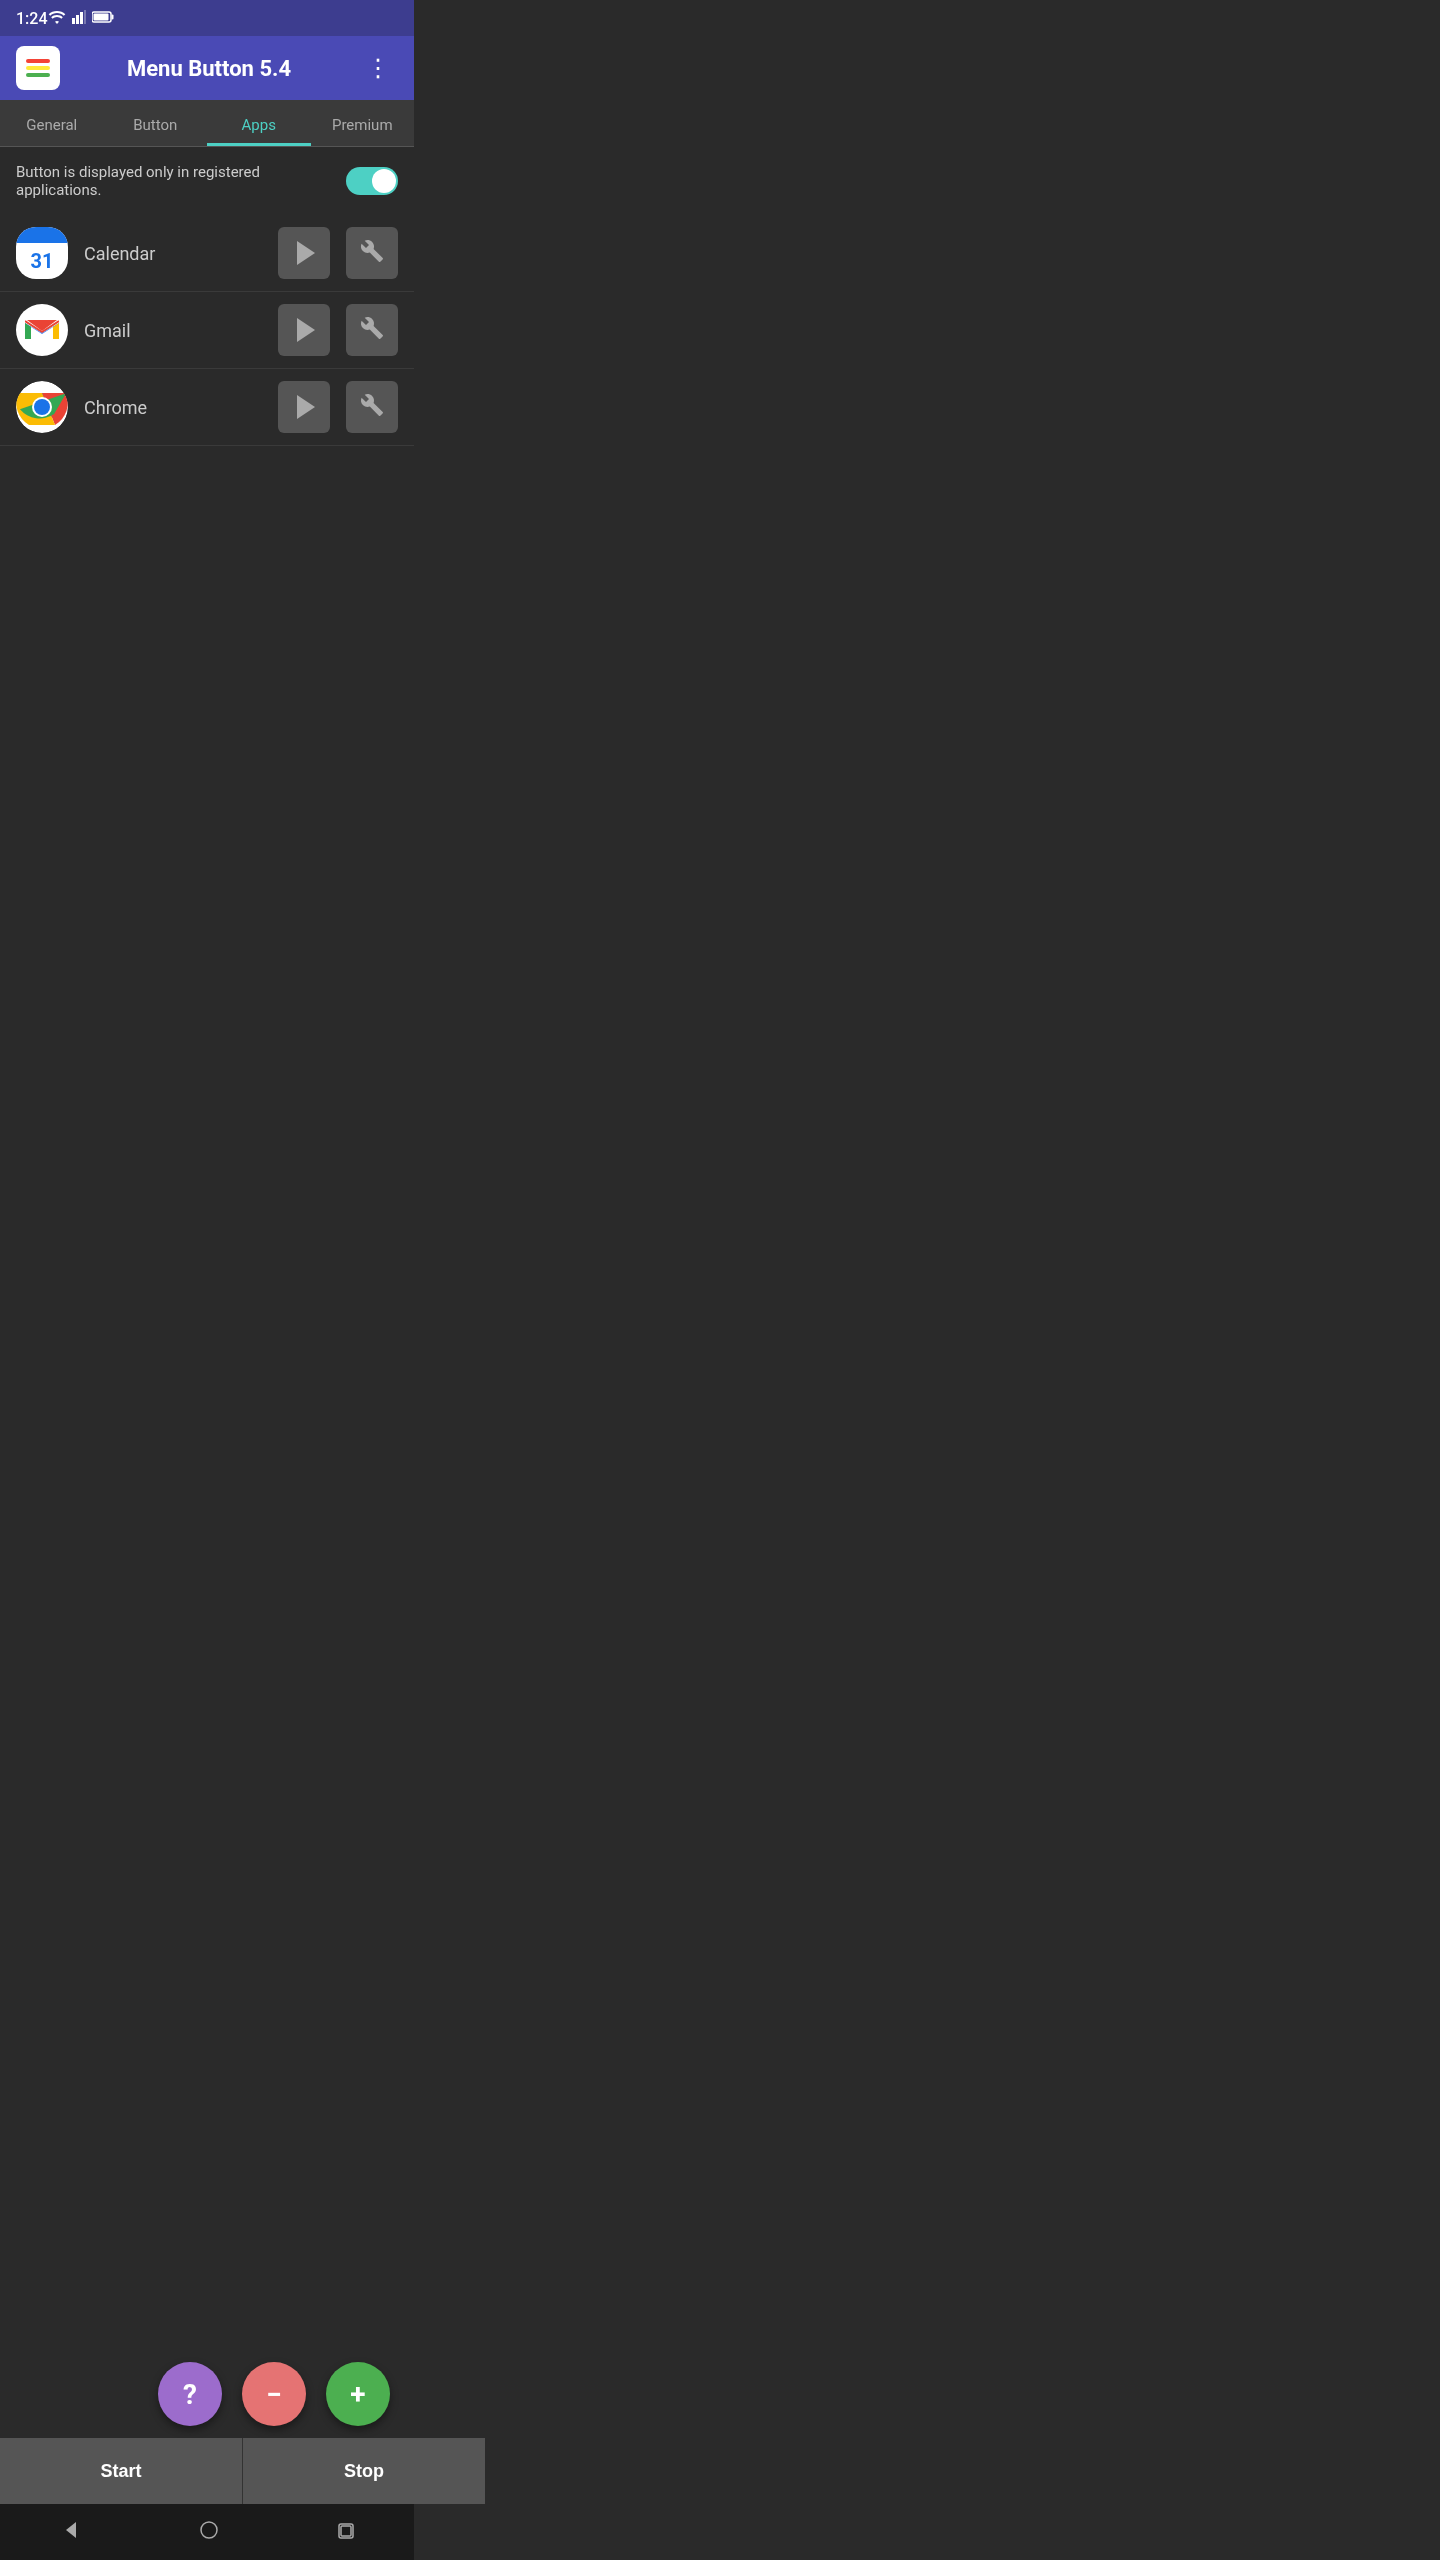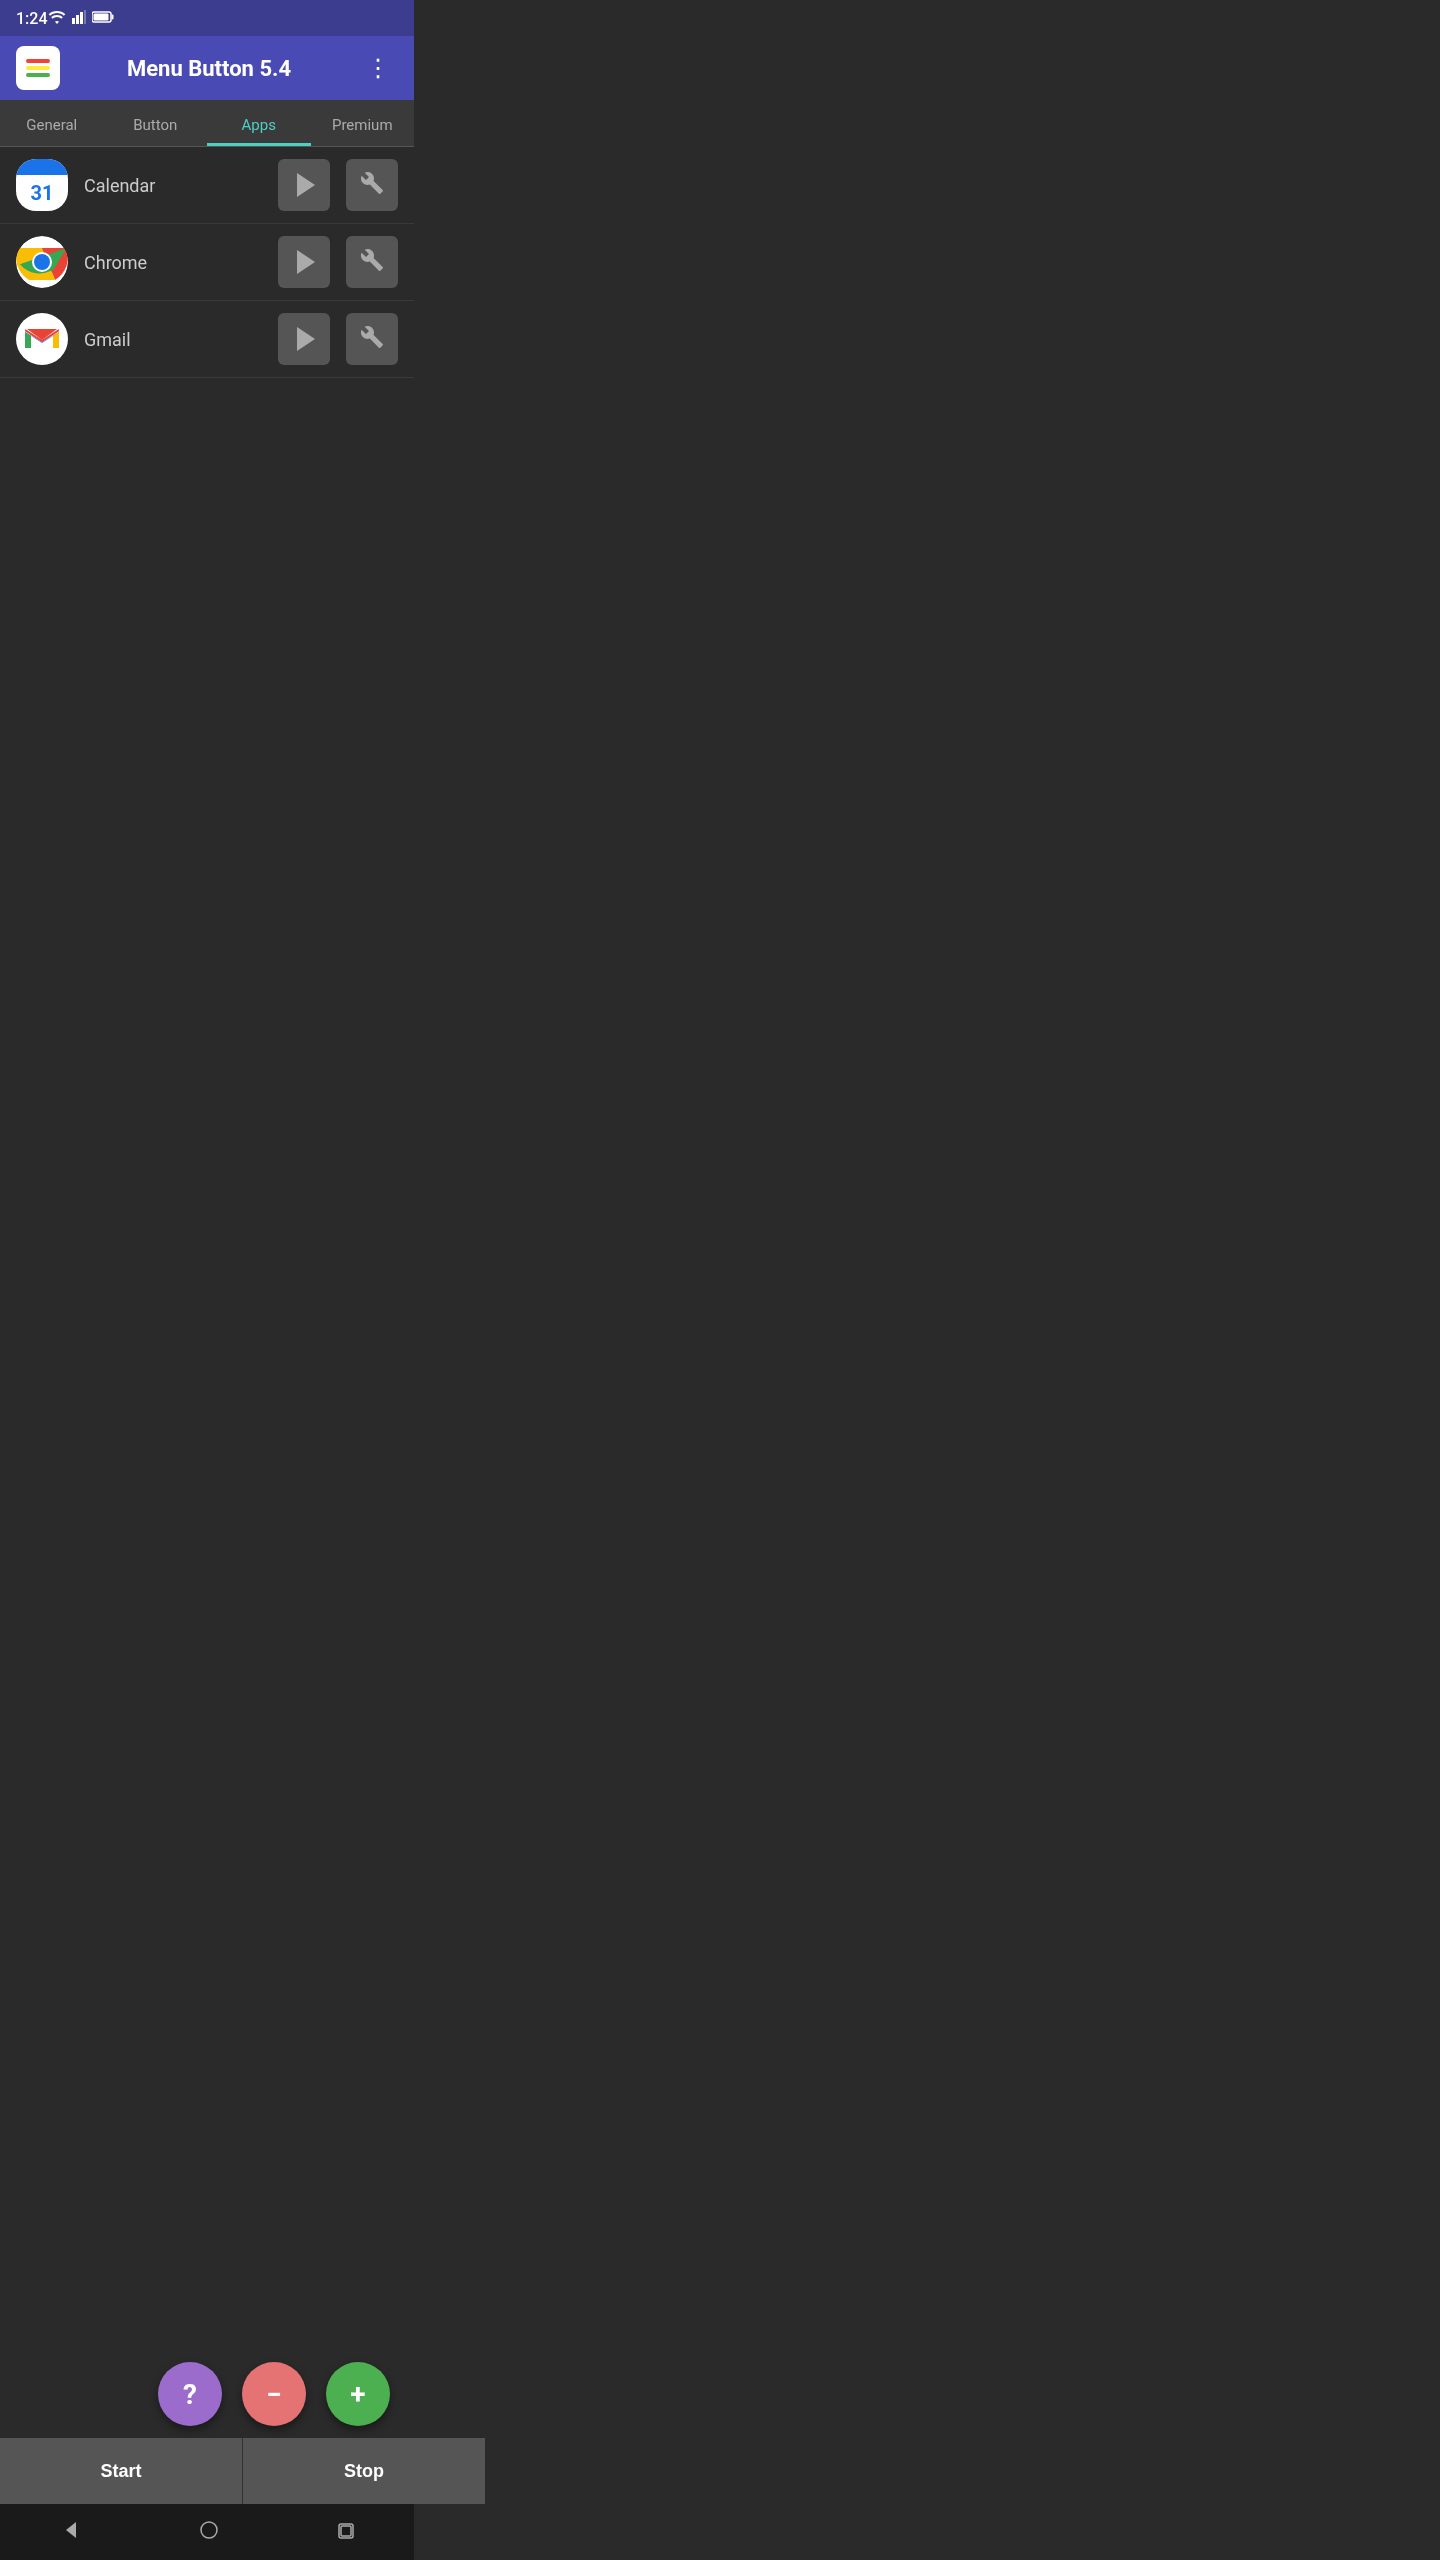--- a/index.html
+++ b/index.html
@@ -391,59 +391,35 @@
   <div class="tab active">
     <span>Apps</span>
   </div>
   <div class="tab">
     <span>Premium</span>
   </div>
 </div>
 
 <div class="content-scroll">
 
+  <div class="toggle-row">
+    <span class="toggle-text">Button is displayed only in registered applications.</span>
+    <div class="toggle">
+      <div class="toggle-knob"></div>
+    </div>
+  </div>
 
   <div class="app-list">
 
     <div class="app-item">
       <div class="calendar-icon">
         <div class="cal-header"></div>
         <div class="cal-body">31</div>
       </div>
       <span class="app-name">Calendar</span>
-      <div class="action-btn">
-        <div class="play-icon"></div>
-      </div>
-      <div class="action-btn">
-        <span class="wrench-icon">
-          <svg width="24" height="24" viewBox="0 0 24 24" fill="#aaa">
-            <path d="M22.7 19l-9.1-9.1c.9-2.3.4-5-1.5-6.9-2-2-5-2.4-7.4-1.3L9 6 6 9 1.6 4.7C.4 7.1.9 10.1 2.9 12.1c1.9 1.9 4.6 2.4 6.9 1.5l9.1 9.1c.4.4 1 .4 1.4 0l2.3-2.3c.5-.4.5-1.1.1-1.4z"></path>
-          </svg>
-        </span>
-      </div>
-    </div>
-
-    <div class="app-item">
-      <div class="chrome-icon">
-        <svg viewBox="0 0 52 52" width="52" height="52" class="chrome-svg">
-          <circle cx="26" cy="26" r="26" fill="#fff"></circle>
-
-          <circle cx="26" cy="26" r="14" fill="#1a73e8"></circle>
-
-          <path d="M26 12 L50 12 A26 26 0 0 1 39 44 Z" fill="#ea4335"></path>
-
-          <path d="M39 44 L13 44 A26 26 0 0 1 2 12 L26 12 Z" fill="#fbbc05"></path>
-
-          <path d="M2 12 L26 12 A26 26 0 0 1 39 44 Z" fill="#34a853" transform="rotate(120 26 26)"></path>
-
-          <circle cx="26" cy="26" r="10" fill="white"></circle>
-          <circle cx="26" cy="26" r="8" fill="#1a73e8"></circle>
-        </svg>
-      </div>
-      <span class="app-name">Chrome</span>
       <div class="action-btn">
         <div class="play-icon"></div>
       </div>
       <div class="action-btn">
         <span class="wrench-icon">
           <svg width="24" height="24" viewBox="0 0 24 24" fill="#aaa">
             <path d="M22.7 19l-9.1-9.1c.9-2.3.4-5-1.5-6.9-2-2-5-2.4-7.4-1.3L9 6 6 9 1.6 4.7C.4 7.1.9 10.1 2.9 12.1c1.9 1.9 4.6 2.4 6.9 1.5l9.1 9.1c.4.4 1 .4 1.4 0l2.3-2.3c.5-.4.5-1.1.1-1.4z"></path>
           </svg>
         </span>
       </div>
@@ -455,20 +431,50 @@
           <path d="M0 4C0 1.8 1.8 0 4 0H30C32.2 0 34 1.8 34 4V22C34 24.2 32.2 26 30 26H4C1.8 26 0 24.2 0 22V4Z" fill="white"></path>
           <path d="M0 4L17 15L34 4" stroke="#ea4335" stroke-width="2" fill="none"></path>
           <path d="M0 4L17 15L34 4V22H0V4Z" fill="none"></path>
           <path d="M2 3L17 14L32 3" fill="#ea4335"></path>
           <path d="M0 6V22H6V10L17 17L28 10V22H34V6L17 16Z" fill="#4285f4"></path>
           <path d="M0 6V22H6V10Z" fill="#34a853"></path>
           <path d="M28 10V22H34V6Z" fill="#fbbc04"></path>
         </svg>
       </div>
       <span class="app-name">Gmail</span>
+      <div class="action-btn">
+        <div class="play-icon"></div>
+      </div>
+      <div class="action-btn">
+        <span class="wrench-icon">
+          <svg width="24" height="24" viewBox="0 0 24 24" fill="#aaa">
+            <path d="M22.7 19l-9.1-9.1c.9-2.3.4-5-1.5-6.9-2-2-5-2.4-7.4-1.3L9 6 6 9 1.6 4.7C.4 7.1.9 10.1 2.9 12.1c1.9 1.9 4.6 2.4 6.9 1.5l9.1 9.1c.4.4 1 .4 1.4 0l2.3-2.3c.5-.4.5-1.1.1-1.4z"></path>
+          </svg>
+        </span>
+      </div>
+    </div>
+
+    <div class="app-item">
+      <div class="chrome-icon">
+        <svg viewBox="0 0 52 52" width="52" height="52" class="chrome-svg">
+          <circle cx="26" cy="26" r="26" fill="#fff"></circle>
+
+          <circle cx="26" cy="26" r="14" fill="#1a73e8"></circle>
+
+          <path d="M26 12 L50 12 A26 26 0 0 1 39 44 Z" fill="#ea4335"></path>
+
+          <path d="M39 44 L13 44 A26 26 0 0 1 2 12 L26 12 Z" fill="#fbbc05"></path>
+
+          <path d="M2 12 L26 12 A26 26 0 0 1 39 44 Z" fill="#34a853" transform="rotate(120 26 26)"></path>
+
+          <circle cx="26" cy="26" r="10" fill="white"></circle>
+          <circle cx="26" cy="26" r="8" fill="#1a73e8"></circle>
+        </svg>
+      </div>
+      <span class="app-name">Chrome</span>
       <div class="action-btn">
         <div class="play-icon"></div>
       </div>
       <div class="action-btn">
         <span class="wrench-icon">
           <svg width="24" height="24" viewBox="0 0 24 24" fill="#aaa">
             <path d="M22.7 19l-9.1-9.1c.9-2.3.4-5-1.5-6.9-2-2-5-2.4-7.4-1.3L9 6 6 9 1.6 4.7C.4 7.1.9 10.1 2.9 12.1c1.9 1.9 4.6 2.4 6.9 1.5l9.1 9.1c.4.4 1 .4 1.4 0l2.3-2.3c.5-.4.5-1.1.1-1.4z"></path>
           </svg>
         </span>
       </div>

